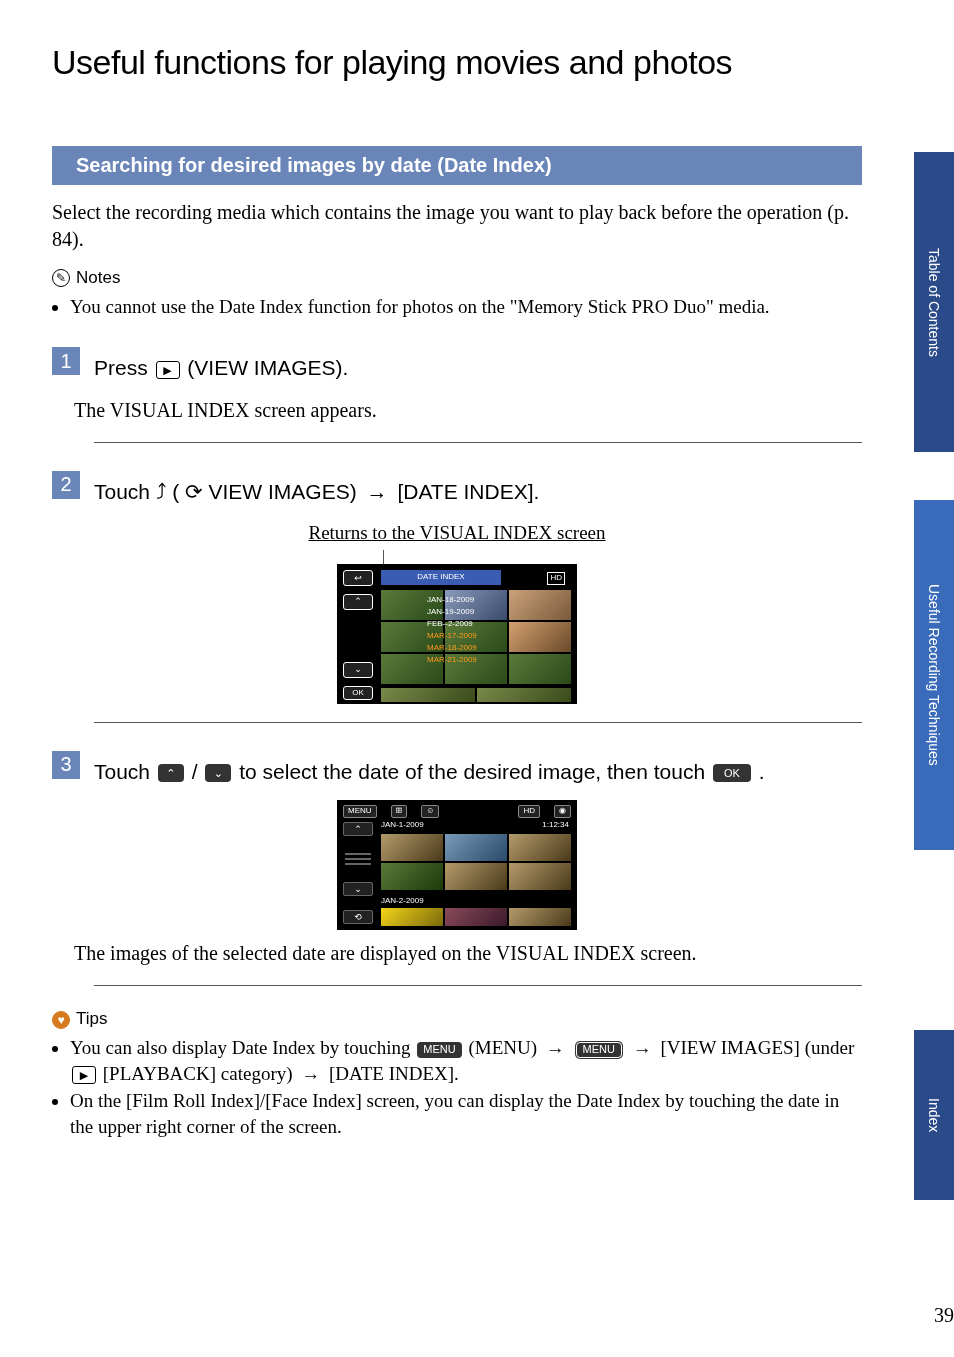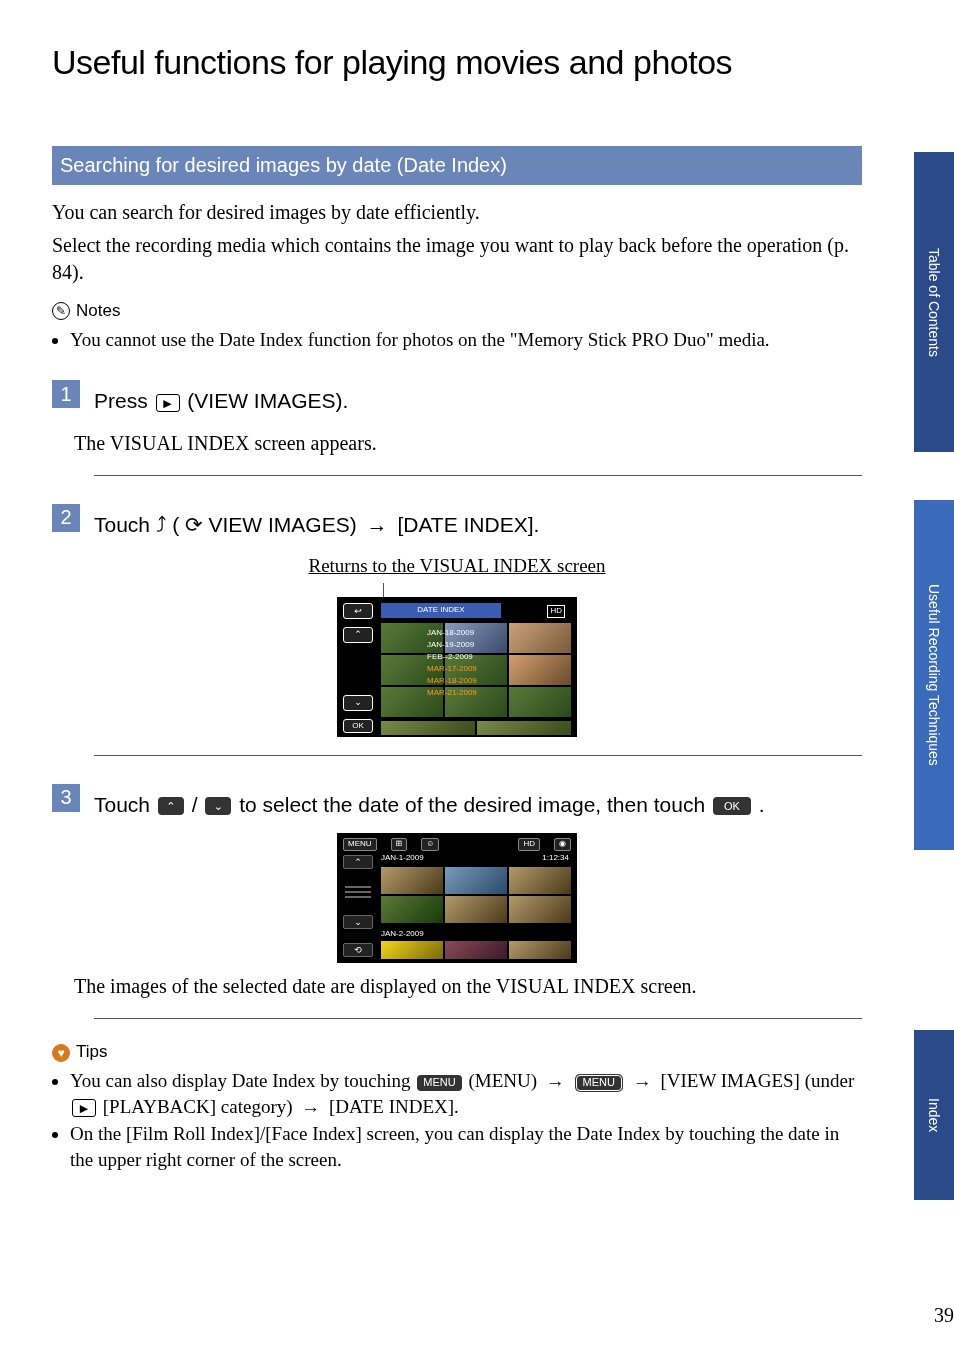--- a/index.html
+++ b/index.html
@@ -8,21 +8,21 @@
     width: 954px; height: 1357px;
     font-family: "Times New Roman", serif;
     background: #fff; color: #000; position: relative;
     font-size: 20px; line-height: 1.35;
   }
   .page { position: absolute; left: 52px; top: 40px; width: 810px; }
   h1 { font-family: Arial, sans-serif; font-weight: 400; font-size: 34px; margin: 0 0 60px 0; letter-spacing: -0.5px; }
   .section-bar {
     background: #6a85b8; color: #fff;
     font-family: Arial, sans-serif; font-size: 20px;
-    padding: 6px 8px; margin: 0 0 14px 0;
+    padding: 6px 24px; margin: 0 0 14px 0; font-weight: bold;
   }
   p { margin: 0 0 6px 0; }
   .notes-head, .tips-head { font-family: Arial, sans-serif; font-size: 17px; margin: 14px 0 4px 0; display: flex; align-items: center; gap: 6px; }
   .circle-icon {
     display: inline-flex; width: 18px; height: 18px; border: 1.5px solid #000; border-radius: 50%;
     align-items: center; justify-content: center; font-size: 12px; font-family: Arial, sans-serif;
   }
   .circle-icon.orange-fill { border-color: #d77a1f; background: #d77a1f; color: #fff; }
   ul.bul { margin: 0 0 12px 0; padding: 0 0 0 18px; font-size: 19px; }
   ul.bul li { margin: 2px 0; }
@@ -104,21 +104,20 @@
   .leader { position: absolute; width: 1px; height: 14px; background: #555; }
 </style>
 </head>
 <body>
 
 <div class="page">
   <h1>Useful functions for playing movies and photos</h1>
 
   <div class="section-bar">Searching for desired images by date (Date Index)</div>
 
-  <p>You can search for desired images by date efficiently.</p>
   <p>Select the recording media which contains the image you want to play back before the operation (p. 84).</p>
 
   <div class="notes-head">
     <span class="circle-icon">✎</span>
     <span>Notes</span>
   </div>
   <ul class="bul">
     <li>You cannot use the Date Index function for photos on the "Memory Stick PRO Duo" media.</li>
   </ul>
 

